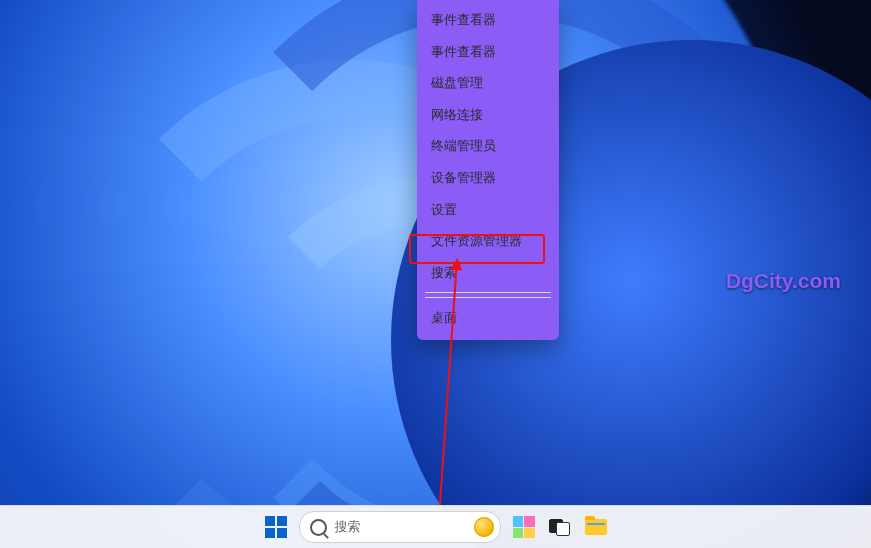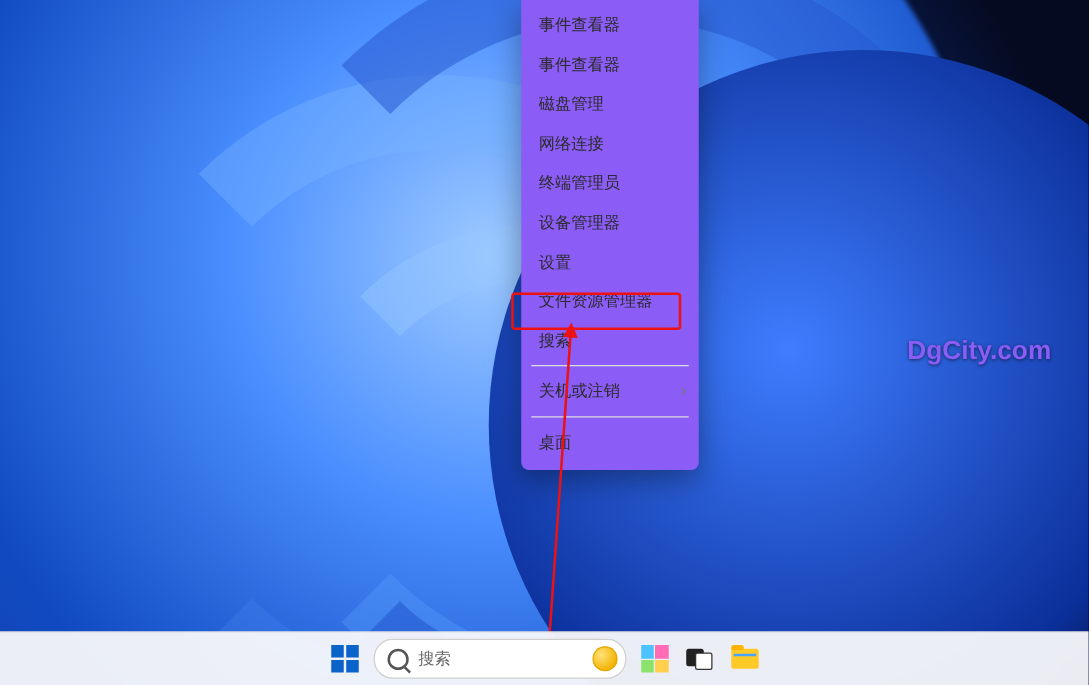--- a/index.html
+++ b/index.html
@@ -252,21 +252,20 @@
   <div class="item">事件查看器</div>
   <div class="item">事件查看器</div>
   <div class="item">磁盘管理</div>
   <div class="item">网络连接</div>
   <div class="item">终端管理员</div>
   <div class="item">设备管理器</div>
   <div class="item">设置</div>
   <div class="item">文件资源管理器</div>
   <div class="item">搜索</div>
   <hr>
-  <div class="item submenu">关机或注销</div>
   <hr>
   <div class="item">桌面</div>
 </div>
 
 <div class="highlight"></div>
 <div class="arrow"></div>
 
 <div class="taskbar">
   <div class="tb-icon">
     <div class="windows-logo">

